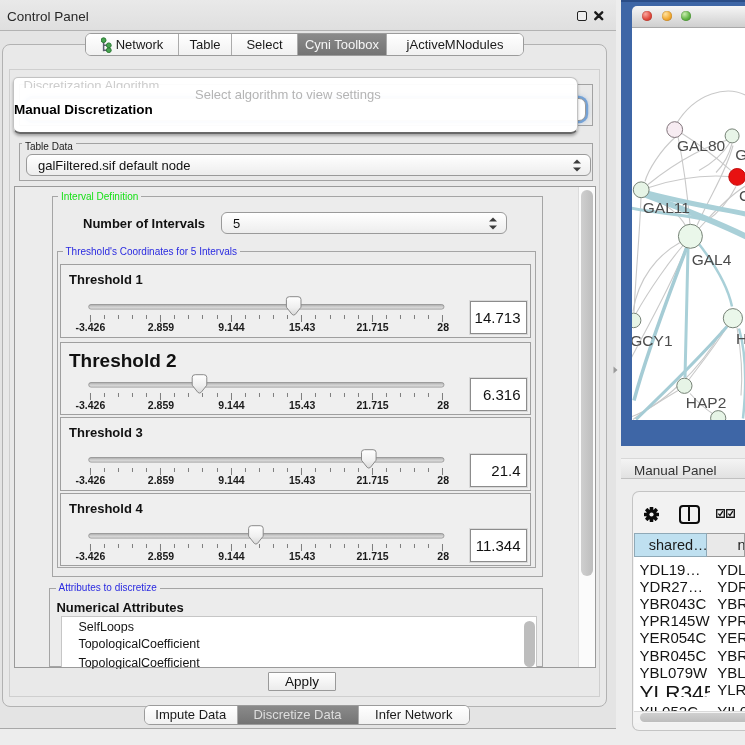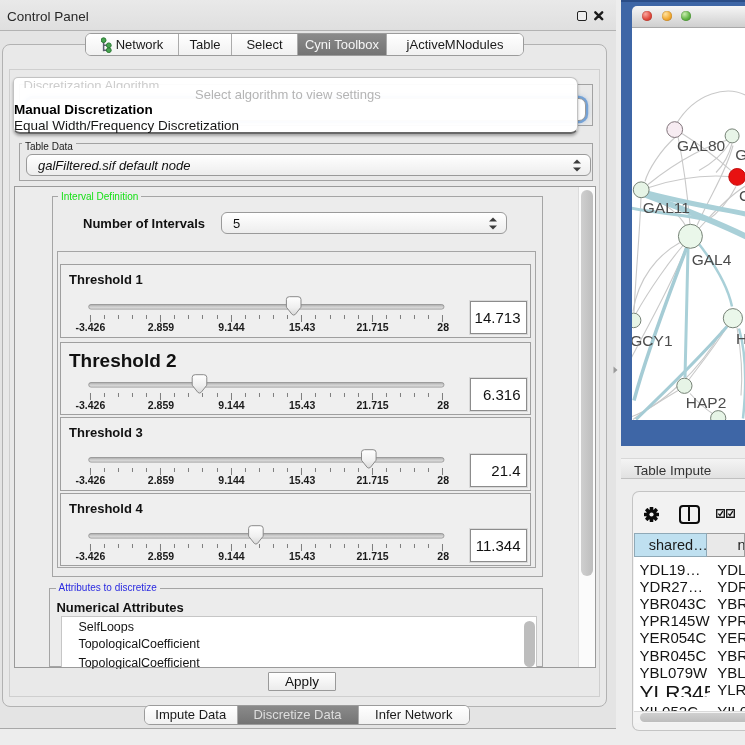--- a/index.html
+++ b/index.html
@@ -36,39 +36,40 @@
       <div style="width:53px;">Table</div>
       <div style="width:66px;">Select</div>
       <div class="sel" style="width:89px;">Cyni Toolbox</div>
       <div style="width:137px;">jActiveMNodules</div>
     </div>
 <div style="position:absolute;left:18.5px;top:84px;width:574.5px;height:42px;border:1px solid #a2a2a2;"></div>
 <div style="position:absolute;left:26px;top:97.5px;width:559.5px;height:23px;border:1px solid #9a9a9a;border-radius:7px;background:#fff;box-shadow:0 0 0 2.2px rgba(98,150,210,0.8),0 0 5px 1.5px rgba(98,150,210,0.5);"></div>
 <div style="position:absolute;left:18.5px;top:143px;width:574.5px;height:38px;border:1px solid #a2a2a2;"></div>
 <div style="position:absolute;left:22px;top:137px;width:0px;height:0px;"></div>
 <div class="ttitle" style="left:22px;top:139.5px;color:#1a1a1a;background:#e9e9e9;">Table Data</div>
-<div class="combo" style="position:absolute;left:26px;top:153.5px;width:565px;height:22.5px;font-style:italic;">
+<div class="combo" style="position:absolute;left:26px;top:153.5px;width:565px;height:22.5px;">
       <span class="ctext">galFiltered.sif default node</span>
       <svg width="8" height="13" viewBox="0 0 8 13" style="position:absolute;right:9px;top:4.5px;">
         <path d="M0 4.6L4 0.4L8 4.6Z M0 8.4L4 12.6L8 8.4Z" fill="#3c3c3c"></path>
       </svg>
     </div>
 <div style="position:absolute;left:14px;top:185.5px;width:582px;height:482px;border:1px solid #9a9a9a;background:#ececec;"></div>
 <div style="position:absolute;left:578px;top:186.5px;width:17px;height:480px;background:#fbfbfb;border-left:1px solid #dcdcdc;"></div>
 <div style="position:absolute;left:580.5px;top:190px;width:12px;height:386px;background:linear-gradient(to right,#cfcfcf,#bdbdbd);border-radius:6px;"></div>
 <div style="position:absolute;left:52.3px;top:195.7px;width:490.4px;height:381.8px;border:1px solid #a5a5a5;"></div>
 <div class="ttitle" style="left:58px;top:189.5px;color:#16e016;background:#ececec;">Interval Definition</div>
 <div style="position:absolute;left:83px;top:216px;width:140px;height:15px;font-size:13px;font-weight:bold;color:#111;">Number of Intervals</div>
 <div class="combo" style="position:absolute;left:221px;top:212px;width:286px;height:21.5px;">
       <span class="ctext">5</span>
       <svg width="8" height="13" viewBox="0 0 8 13" style="position:absolute;right:9px;top:4px;">
         <path d="M0 4.6L4 0.4L8 4.6Z M0 8.4L4 12.6L8 8.4Z" fill="#3c3c3c"></path>
       </svg>
     </div>
 <div style="position:absolute;left:56.5px;top:250.7px;width:479.5px;height:317.3px;border:1px solid #a5a5a5;"></div>
+<div class="ttitle" style="left:62.5px;top:244.5px;color:#2a2ae0;background:#ececec;">Threshold's Coordinates for 5 Intervals</div>
 <div style="position:absolute;left:60.3px;top:264.0px;width:471.2px;height:73.5px;background:#efefef;border:1px solid #9f9f9f;"></div>
 <div style="position:absolute;left:69px;top:272.0px;width:150px;height:15px;font-size:13px;font-weight:bold;color:#111;">Threshold 1</div>
 <svg style="position:absolute;left:60.3px;top:296.0px;width:471.2px;height:38px;" viewBox="0 0 471.2 38">
       <defs>
         <linearGradient id="trk1" x1="0" y1="0" x2="0" y2="1">
           <stop offset="0" stop-color="#a8a8a8"></stop>
           <stop offset="0.45" stop-color="#cbcbcb"></stop>
           <stop offset="1" stop-color="#e6e6e6"></stop>
         </linearGradient>
         <linearGradient id="tg1" x1="0" y1="0" x2="0" y2="1">
@@ -180,21 +181,20 @@
       <div class="sel" style="width:121px;color:#dedede;">Discretize Data</div>
       <div style="width:111.5px;">Infer Network</div>
     </div>
 <svg style="position:absolute;left:612.5px;top:366px;width:5px;height:8px;" viewBox="0 0 5 8">
       <path d="M0.5 0.5L4.5 4L0.5 7.5Z" fill="#9a9a9a"></path>
     </svg>
 <div style="position:absolute;left:13px;top:77px;width:565px;height:56.5px;background:rgba(255,255,255,0.97);border:1px solid #c2c2c2;border-bottom:2px solid #686868;border-radius:5px 7px 7px 7px;box-shadow:0 2px 3px rgba(0,0,0,0.3);z-index:30;"></div>
 <div style="position:absolute;left:23.5px;top:77.5px;width:200px;height:10.5px;font-size:13px;color:#cdcdcd;z-index:31;overflow:hidden;">Discretization Algorithm</div>
 <div style="position:absolute;left:195px;top:86.5px;width:250px;height:14px;font-size:13px;color:#b4b4b4;z-index:31;">Select algorithm to view settings</div>
 <div style="position:absolute;left:14px;top:101.5px;width:300px;height:14px;font-size:13.5px;font-weight:bold;color:#000;z-index:31;">Manual Discretization</div>
-<div style="position:absolute;left:14px;top:117.5px;width:300px;height:14px;font-size:13.5px;color:#161616;z-index:31;">Equal Width/Frequency Discretization</div>
 <div style="position:absolute;left:620.6px;top:0px;width:124.4px;height:446px;background:#3e66a6;border-top:2px solid #2b4d87;"></div>
 <div style="position:absolute;left:631.6px;top:6px;width:113.4px;height:21.5px;background:linear-gradient(#f6f6f6,#cfcfcf);border-bottom:1px solid #a9a9a9;border-top-left-radius:5px;"></div>
 <div style="position:absolute;left:642.2px;top:11.4px;width:9.8px;height:9.8px;border-radius:50%;background:radial-gradient(circle at 35% 30%,#f9a79f,#e04b3f 55%,#b62e24);box-shadow:inset 0 0 1px #842019;"></div>
 <div style="position:absolute;left:661.8px;top:11.4px;width:9.8px;height:9.8px;border-radius:50%;background:radial-gradient(circle at 35% 30%,#ffe2a0,#f2ab33 55%,#c77f1e);box-shadow:inset 0 0 1px #8a5c12;"></div>
 <div style="position:absolute;left:681.4px;top:11.4px;width:9.8px;height:9.8px;border-radius:50%;background:radial-gradient(circle at 35% 30%,#c8ecae,#62b546 55%,#3f8c2b);box-shadow:inset 0 0 1px #2c6420;"></div>
 <div style="position:absolute;left:632px;top:27.5px;width:113px;height:392.5px;background:#fff;overflow:hidden;"></div>
 <svg style="position:absolute;left:632px;top:27.5px;width:113px;height:392.5px;" viewBox="632 27.5 113 392.5">
 <g fill="none" stroke="#c9c9c9" stroke-width="1.1">
 <path d="M676 124 C695 92 728 84 748 96"></path>
 <path d="M730 142 C722 155 710 164 699 170"></path>
@@ -244,21 +244,21 @@
 <text x="735.2" y="159">GA</text>
 <text x="739" y="200.5">C</text>
 <text x="642.8" y="212.5">GAL11</text>
 <text x="691.7" y="264.5">GAL4</text>
 <text x="630.3" y="345">GCY1</text>
 <text x="736" y="343">H</text>
 <text x="685.8" y="407.5">HAP2</text>
 </g>
     </svg>
 <div style="position:absolute;left:620.6px;top:458px;width:124.4px;height:21px;background:linear-gradient(#f4f4f4,#e1e1e1);border-top:1px solid #d8d8d8;border-bottom:1px solid #c0c0c0;"></div>
-<div style="position:absolute;left:634px;top:463px;width:100px;height:14px;font-size:13.5px;color:#333;">Table Impute</div>
+<div style="position:absolute;left:634px;top:463px;width:100px;height:14px;font-size:13.5px;color:#333;">Manual Panel</div>
 <div style="position:absolute;left:631.5px;top:490.7px;width:113.5px;height:240px;background:#f2f2f2;border:1px solid #c4c4c4;border-radius:7px 0 0 7px;border-right:none;"></div>
 <svg style="position:absolute;left:643.7px;top:507px;width:15px;height:15px;" viewBox="-7.5 -7.5 15 15">
       <circle r="5.3" fill="#0c0c0c"></circle>
       <rect x="-1.8" y="-7.6" width="3.6" height="3.2" rx="0.6" fill="#0c0c0c" transform="rotate(0)"></rect>
       <rect x="-1.8" y="-7.6" width="3.6" height="3.2" rx="0.6" fill="#0c0c0c" transform="rotate(45)"></rect>
       <rect x="-1.8" y="-7.6" width="3.6" height="3.2" rx="0.6" fill="#0c0c0c" transform="rotate(90)"></rect>
       <rect x="-1.8" y="-7.6" width="3.6" height="3.2" rx="0.6" fill="#0c0c0c" transform="rotate(135)"></rect>
       <rect x="-1.8" y="-7.6" width="3.6" height="3.2" rx="0.6" fill="#0c0c0c" transform="rotate(180)"></rect>
       <rect x="-1.8" y="-7.6" width="3.6" height="3.2" rx="0.6" fill="#0c0c0c" transform="rotate(225)"></rect>
       <rect x="-1.8" y="-7.6" width="3.6" height="3.2" rx="0.6" fill="#0c0c0c" transform="rotate(270)"></rect>

